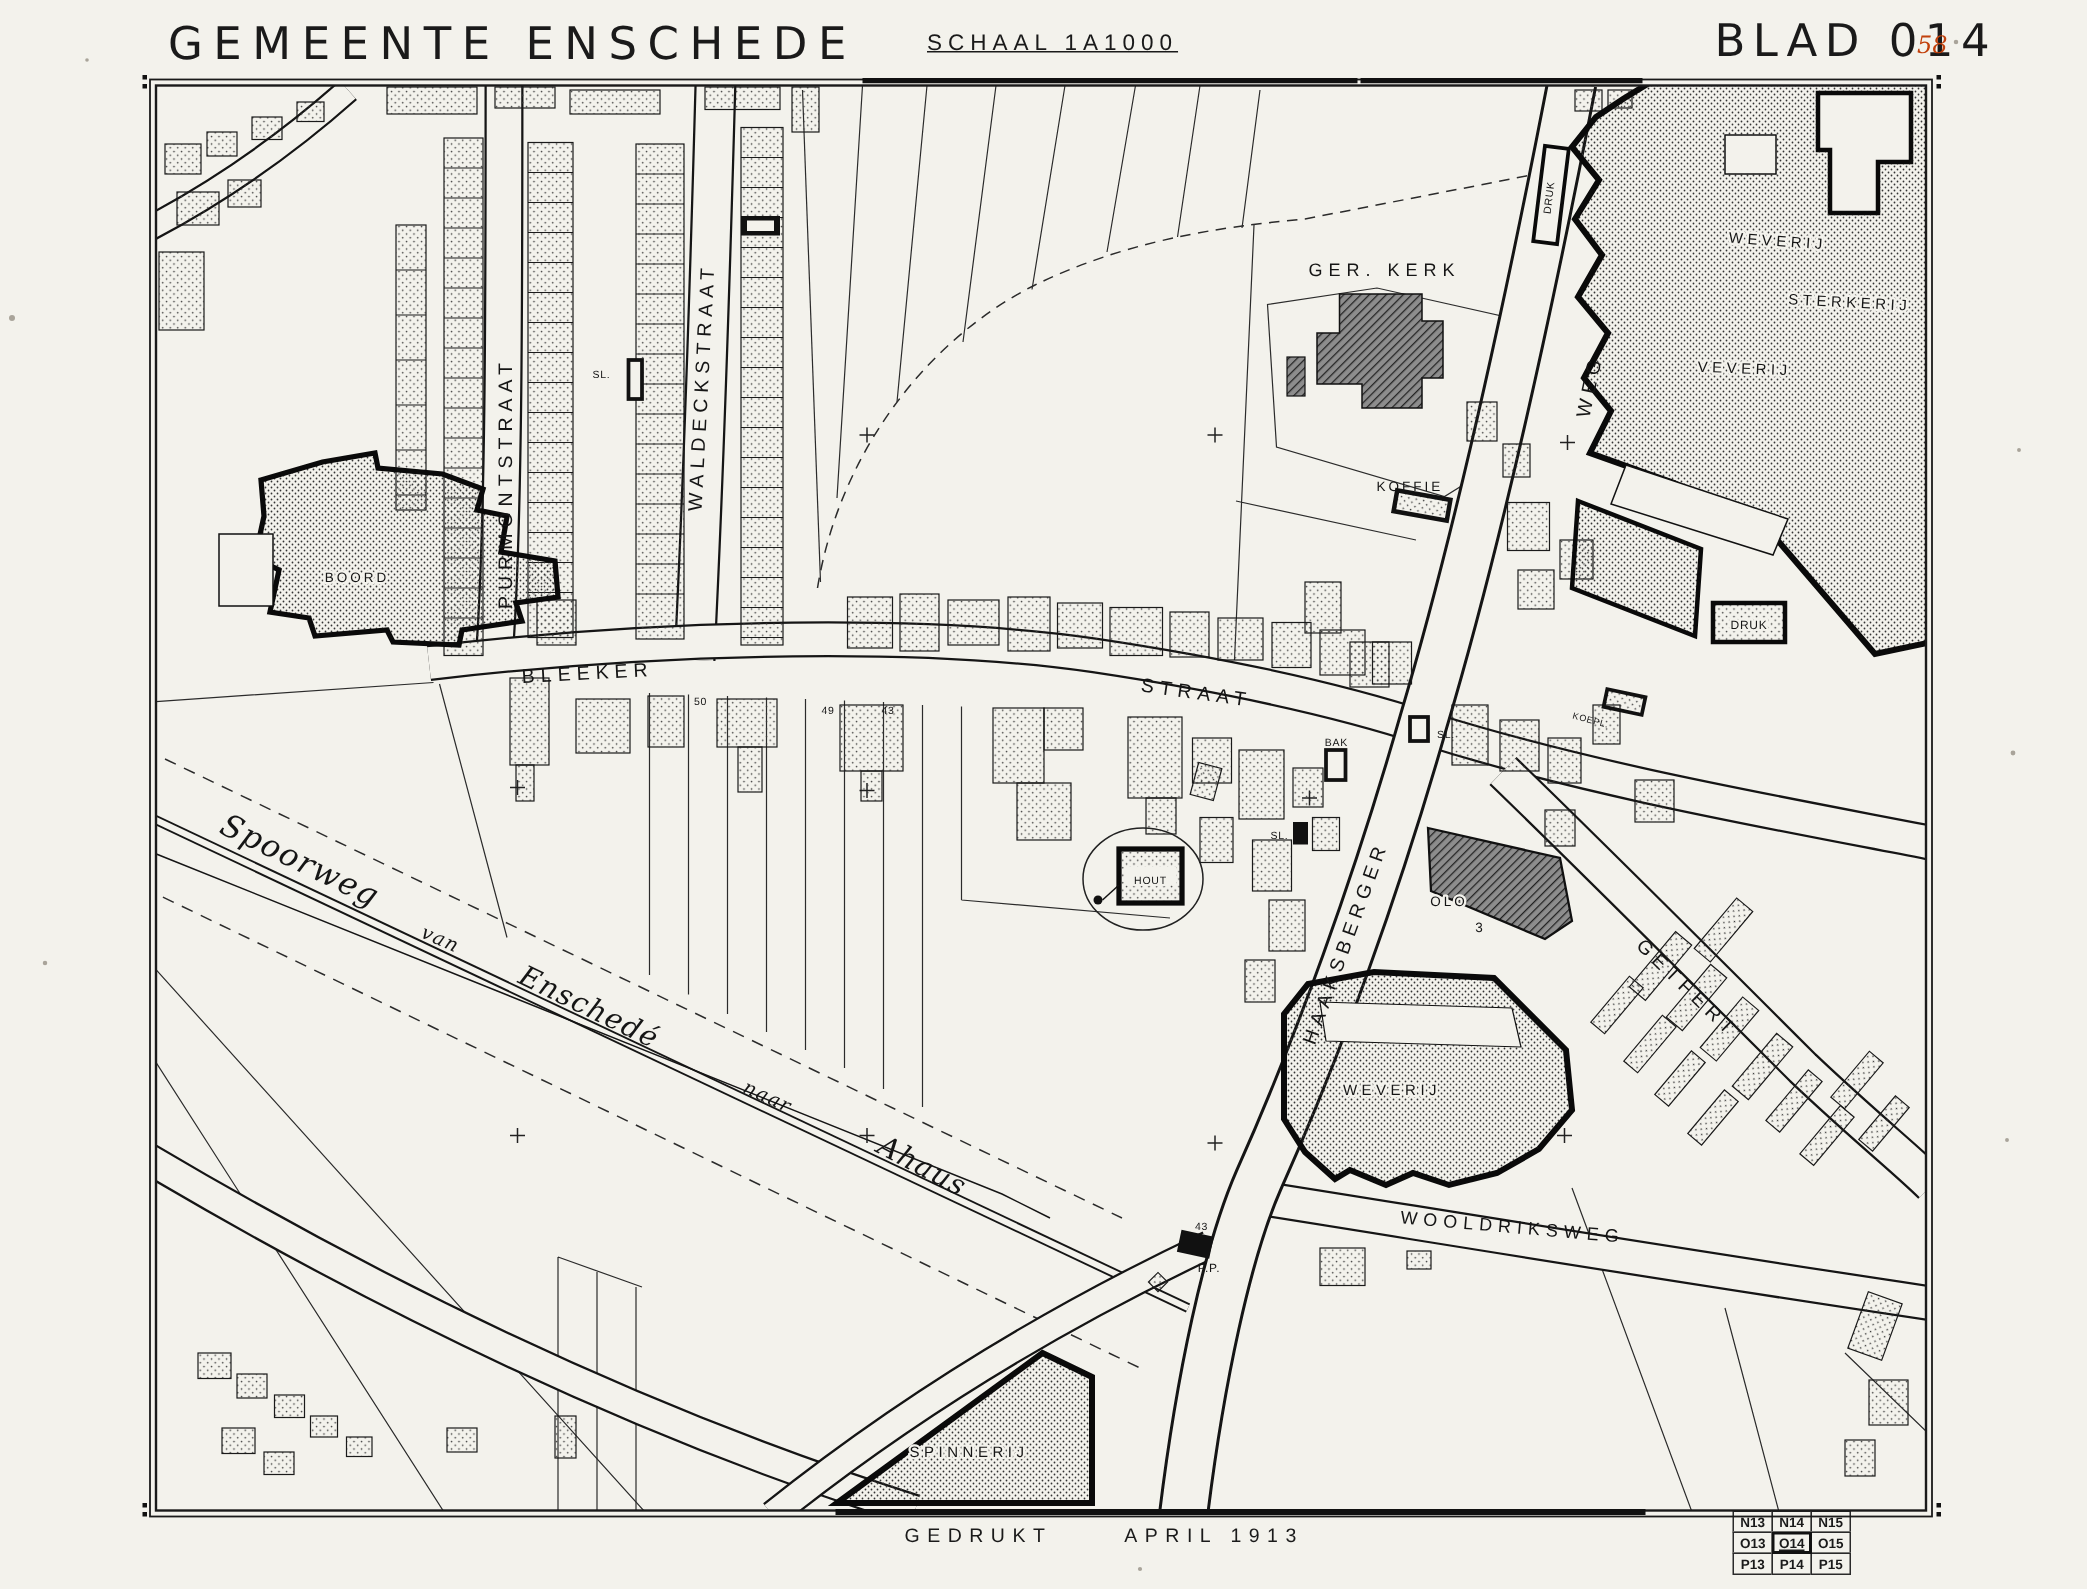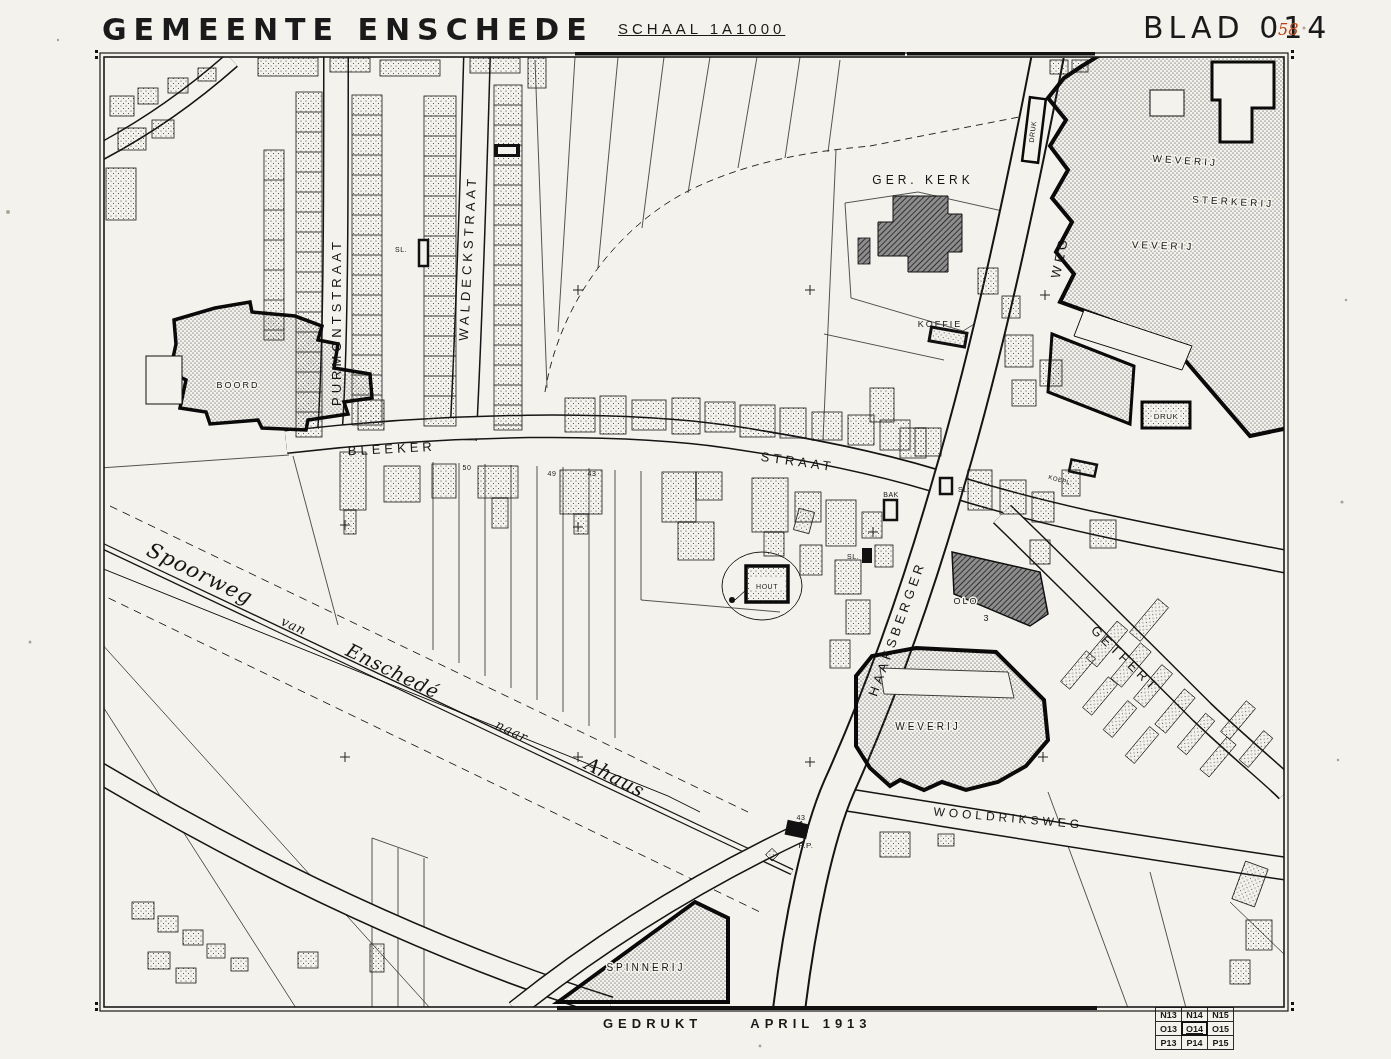--- a/index.html
+++ b/index.html
@@ -1,26 +1,26 @@
 <!DOCTYPE html>
 <html><head>
 <meta charset="utf-8">
 <style>
   html,body{margin:0;padding:0;}
   body{width:1391px;height:1059px;position:relative;background:#f3f2ec;
        font-family:"Liberation Sans",sans-serif;color:#1a1a1a;overflow:hidden;}
   .abs{position:absolute;white-space:nowrap;}
-  .title{left:102px;top:12px;font-size:30px;letter-spacing:7px;font-weight:700;
+  .title{left:112px;top:12px;font-size:30px;letter-spacing:7px;font-weight:400;
          font-family:"DejaVu Sans",sans-serif;}
   .scale{left:618px;top:20px;font-size:15px;letter-spacing:4px;font-weight:500;text-decoration:underline;}
   .blad{left:1103px;top:10px;font-size:30px;letter-spacing:5px;font-weight:500;
         font-family:"DejaVu Sans",sans-serif;margin-left:40px;}
   .bladnote{left:1278px;top:20px;font-size:16px;color:#c2410c;font-style:italic;
             font-family:"DejaVu Serif",serif;}
-  .printed{left:603px;top:1016px;font-size:13px;letter-spacing:5px;font-weight:700;}
+  .printed{left:603px;top:1016px;font-size:13px;letter-spacing:5px;font-weight:400;}
   .printed span{margin-right:48px;}
   .idx{left:1156px;top:1008px;display:grid;grid-template-columns:repeat(3,26px);
        grid-auto-rows:14px;font-size:9px;font-weight:600;}
   .idx div{border:1px solid #2a2a2a;display:flex;align-items:center;justify-content:center;
            margin:-1px 0 0 -1px;background:#f3f2ec;}
   .idx div.cur{border:2px solid #111;z-index:2;text-decoration:underline;}
   svg{position:absolute;left:0;top:0;}
   svg text{font-family:"Liberation Sans",sans-serif;fill:#151515;}
   .s{font-size:13px;letter-spacing:4px;}
   .s2{font-size:12px;letter-spacing:4px;}

